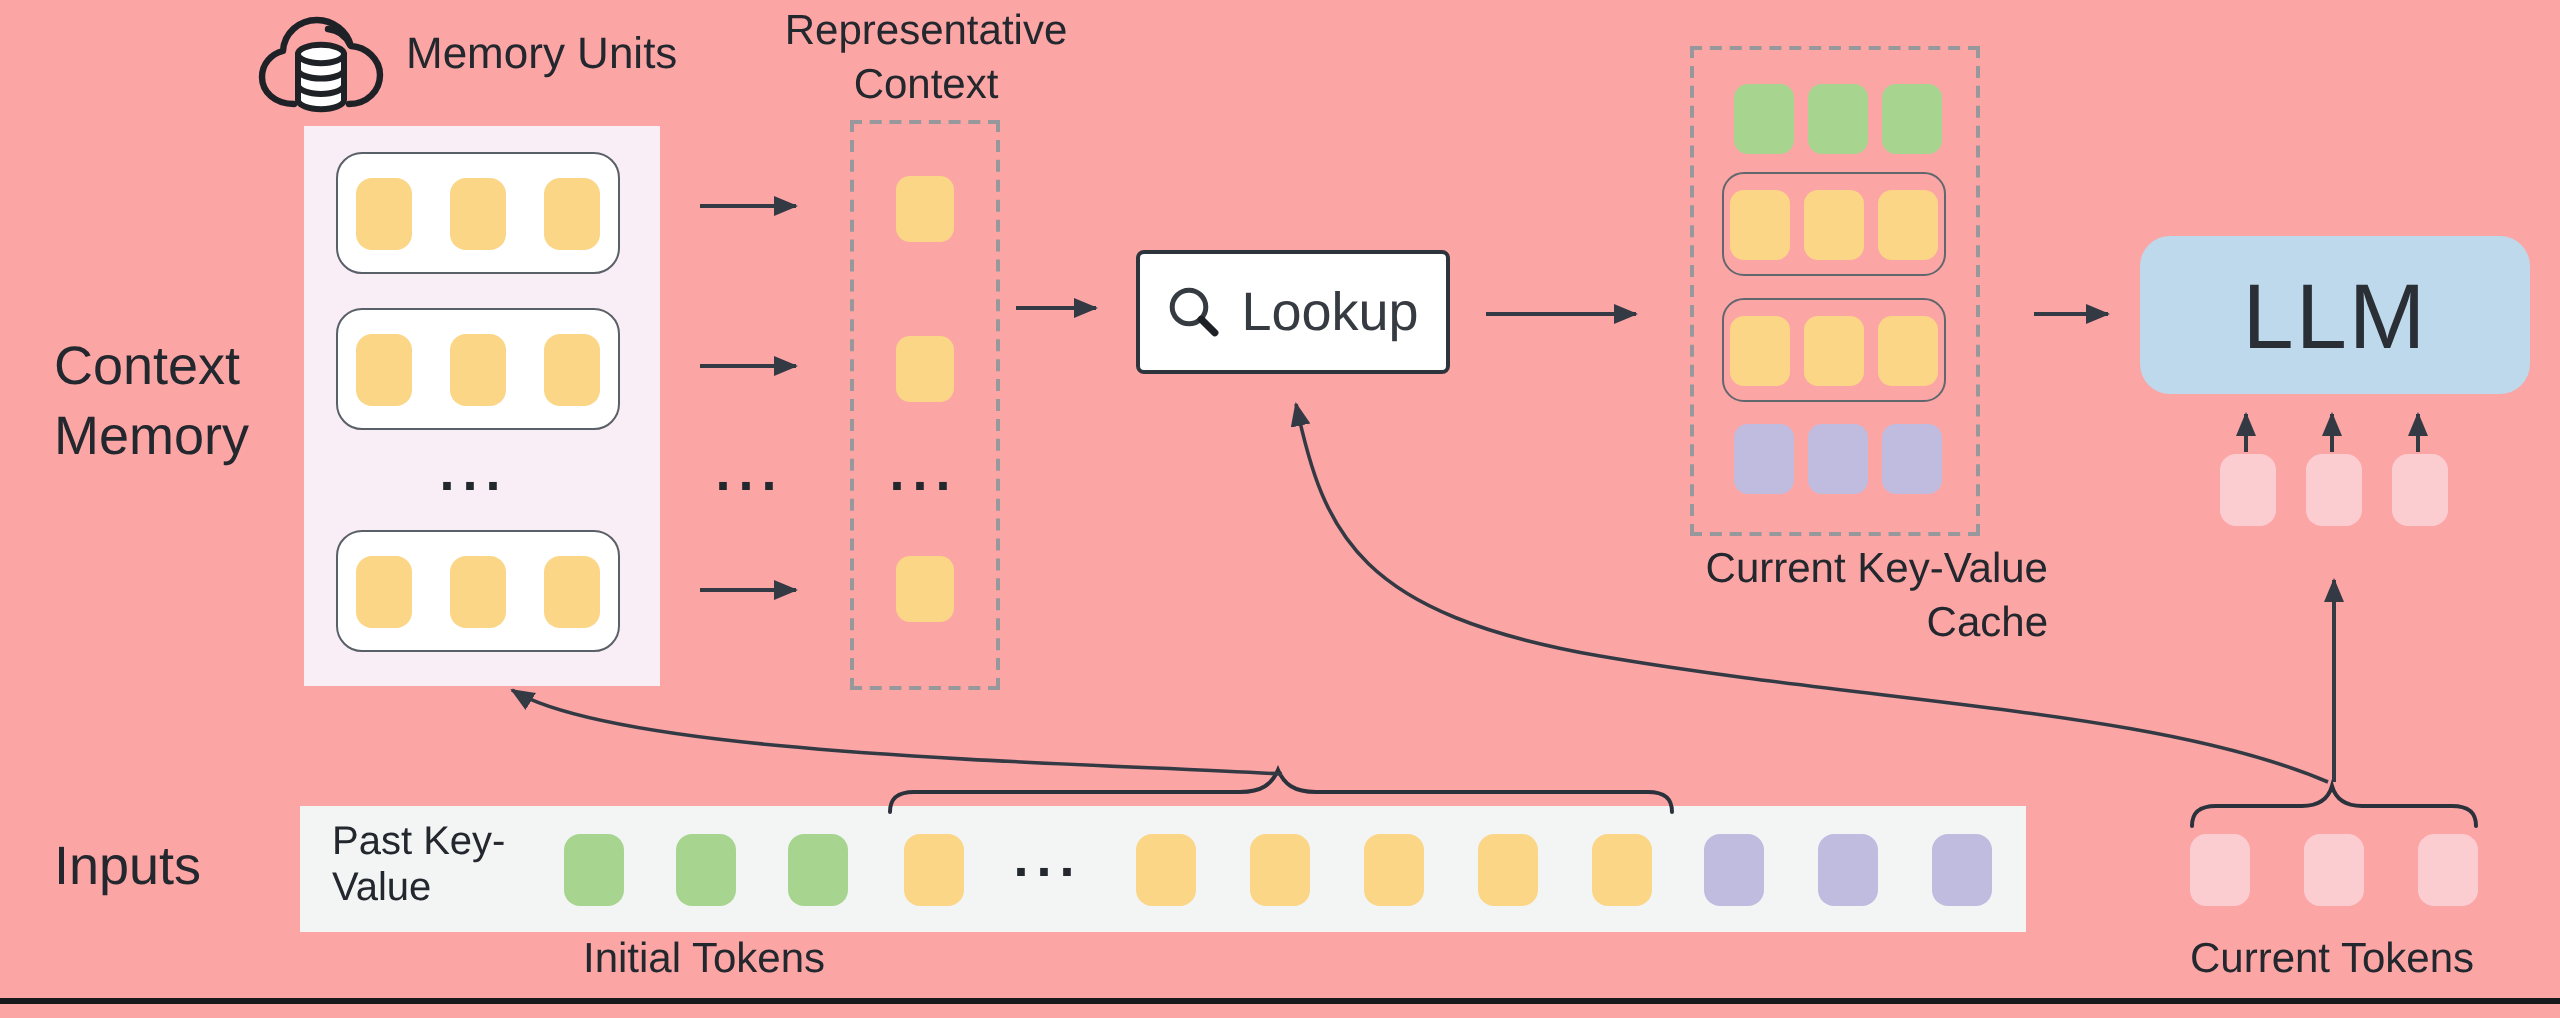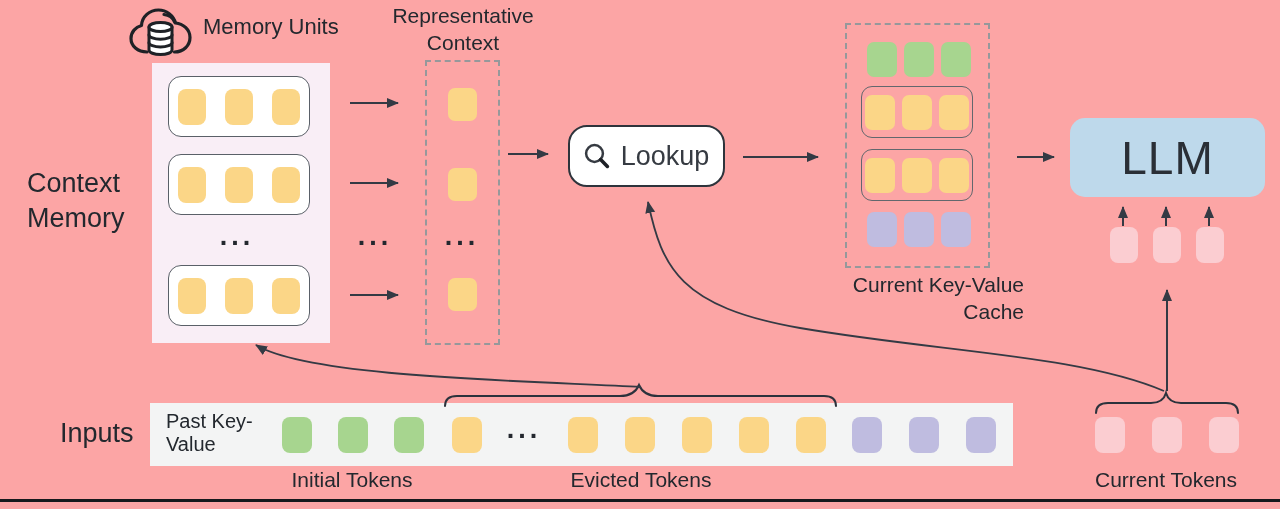--- a/index.html
+++ b/index.html
@@ -6,37 +6,37 @@
   #stage{
     position:relative;width:1280px;height:509px;background:#fca5a5;overflow:hidden;
     font-family:"Liberation Sans","DejaVu Sans",sans-serif;color:var(--ink,#23282e);
   }
   .abs{position:absolute;}
   
   .tok{width:30px;height:36px;border-radius:8px;flex:0 0 auto;}
   .trow{display:flex;align-items:center;}
   
   #context-memory{left:27px;top:166px;font-size:27px;line-height:35px;width:130px;}
-  #inputs-label{left:27px;top:418px;font-size:27px;margin-left:33px;}
+  #inputs-label{left:27px;top:418px;font-size:27px;}
   #memory-units-label{left:203px;top:14px;font-size:22px;}
   #rep-label{left:378px;top:2px;width:170px;text-align:center;font-size:21px;line-height:27px;}
   
   #memory-panel{left:152px;top:63px;width:178px;height:280px;background:var(--memory-bg);}
   .unit-row{position:absolute;left:16px;width:142px;height:61px;background:#fff;
     border:1.5px solid #5a6068;border-radius:13px;display:flex;align-items:center;justify-content:center;gap:19px;box-sizing:border-box;}
   .unit-row .tok{width:28px;height:36px;}
   #unit-0{top:13px}#unit-1{top:91px}#unit-2{top:202px}
   
   #rep-box{left:425px;top:60px;width:75px;height:285px;border:2px dashed #96989b;box-sizing:border-box;}
   #rep-box .tok{position:absolute;left:21px;width:29px;height:33px;border-radius:7px;}
   #rep-box .tok:nth-child(1){top:26px}
   #rep-box .tok:nth-child(2){top:106px}
   #rep-box .tok:nth-child(3){top:216px}
   
-  #lookup-btn{left:568px;top:125px;width:157px;height:62px;border:2.2px solid #2e343c;border-radius:19px;
+  #lookup-btn{left:568px;top:125px;width:157px;height:62px;border:2.2px solid #2e343c;border-radius:4px;
     background:#fff;display:flex;align-items:center;justify-content:center;gap:10px;box-sizing:border-box;}
   #lookup-btn span{font-size:27px;color:#363b42;}
   
   #cache-box{left:845px;top:23px;width:145px;height:245px;border:2px dashed #96989b;box-sizing:border-box;}
   #cache-box .trow{position:absolute;gap:7px;}
   #cache-box .tok{width:30px;height:35px;border-radius:7px;}
   #cache-row-0{left:20px;top:17px;}
   #cache-row-1,#cache-row-2{left:14px;width:112px;height:52px;border:1.5px solid #62676d;border-radius:11px;
      justify-content:center;box-sizing:border-box;}
   #cache-row-1{top:61px}#cache-row-2{top:124px}
@@ -176,21 +176,20 @@
       <div class="tok" style="background: rgb(191, 188, 224);"></div>
       <div class="tok" style="background: rgb(191, 188, 224);"></div>
     </div>
   <div class="abs trow" id="g-current">
       <div class="tok" style="background: rgb(251, 205, 209);"></div>
       <div class="tok" style="background: rgb(251, 205, 209);"></div>
       <div class="tok" style="background: rgb(251, 205, 209);"></div>
     </div>
 
   <div class="abs group-label" id="lbl-initial">Initial Tokens</div>
-  <div class="abs group-label" id="lbl-evicted">Evicted Tokens</div>
   <div class="abs group-label" id="lbl-current">Current Tokens</div>
 
   <span class="dots" style="left:237px;top:240px">...</span>
   <span class="dots" style="left:375px;top:240px">...</span>
   <span class="dots" style="left:462px;top:240px">...</span>
   <span class="dots" style="left:524px;top:433px">...</span>
 
   <div class="abs" id="bottom-rule"></div>
 
   <svg id="overlay" width="1280" height="509" viewBox="0 0 1280 509">

